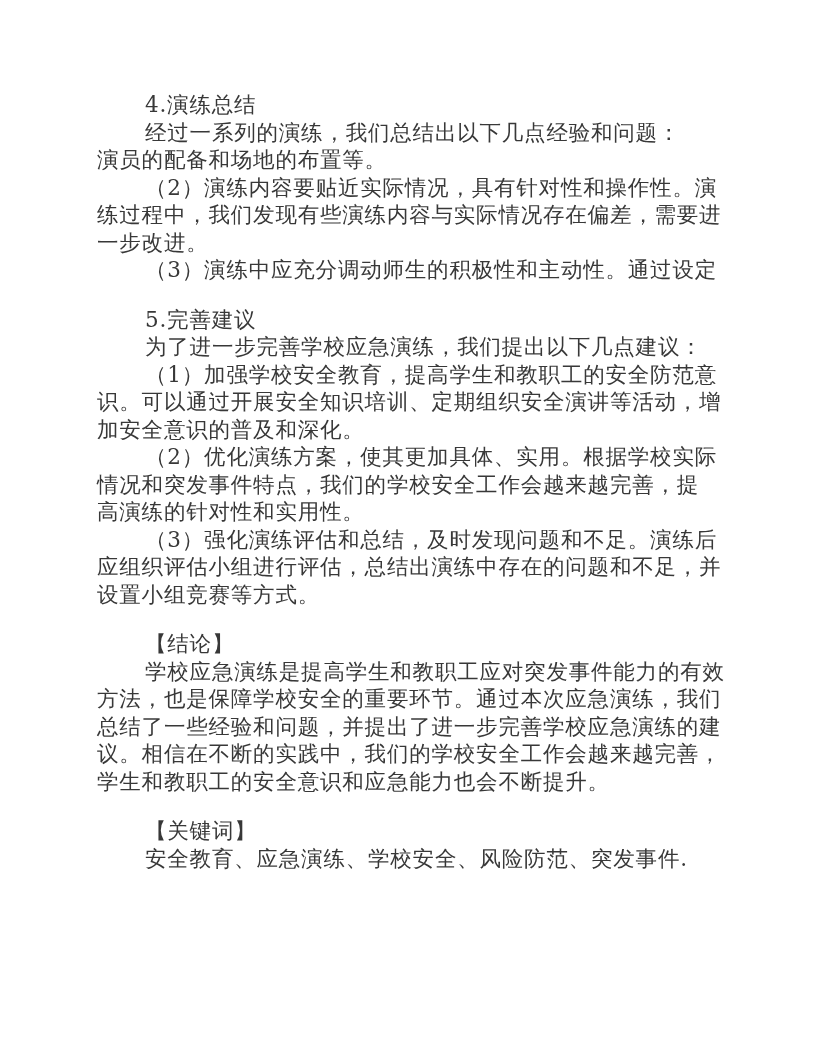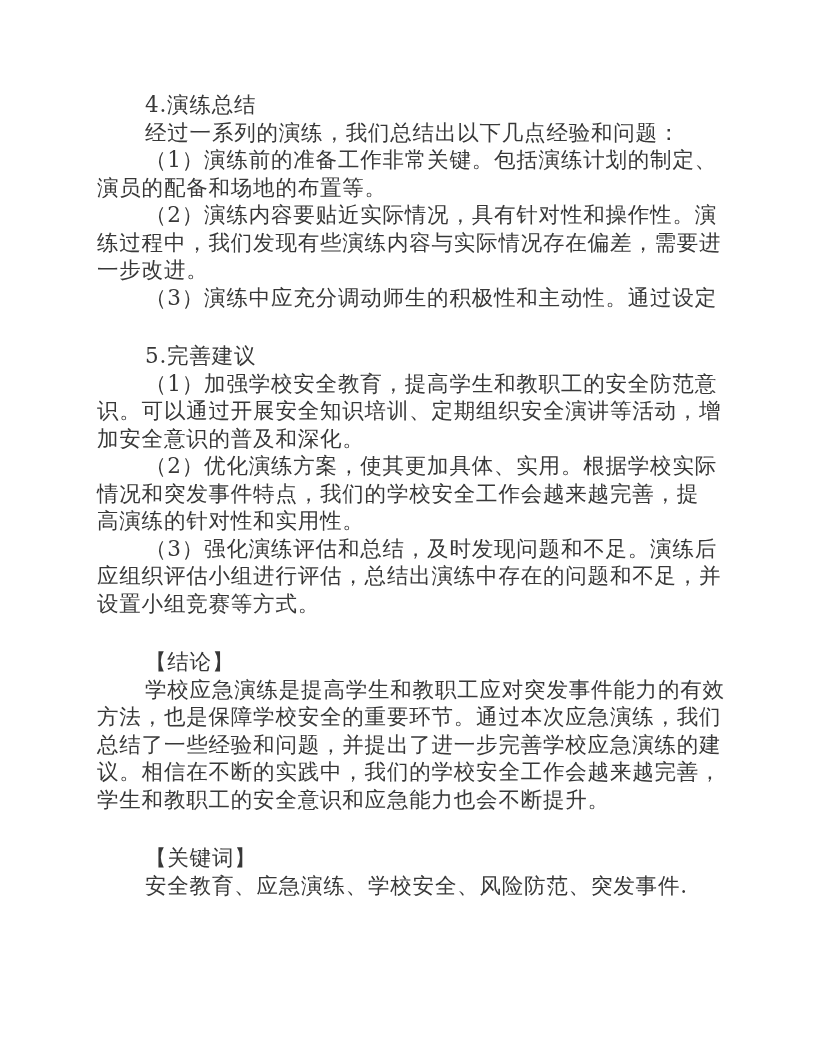--- a/index.html
+++ b/index.html
@@ -22,50 +22,50 @@
     background: #ffffff;
   }
   .doc-body {
     position: absolute;
     left: 97px;
     top: 91px;
     width: 628px;
     color: #383838;
   }
   .block + .block {
-    margin-top: 31px;
+    margin-top: 22px;
   }
   .line {
     font-size: 21.5px;
     line-height: 27.5px;
     letter-spacing: 0.8px;
     white-space: nowrap;
     color: #383838;
   }
   .line.indent {
     padding-left: 48px;
   }
 </style>
 </head>
 <body>
 
 <div class="page">
   <div class="doc-body" id="doc-body">
       <div class="block">
         <div class="line indent">4.演练总结</div>
         <div class="line indent">经过一系列的演练，我们总结出以下几点经验和问题：</div>
-        <div class="line indent">（1）演练前的准备工作非常关键。包括演练计划的制定、</div>
         <div class="line">演员的配备和场地的布置等。</div>
         <div class="line indent">（2）演练内容要贴近实际情况，具有针对性和操作性。演</div>
         <div class="line">练过程中，我们发现有些演练内容与实际情况存在偏差，需要进</div>
         <div class="line">一步改进。</div>
         <div class="line indent">（3）演练中应充分调动师生的积极性和主动性。通过设定</div>
       </div>
       <div class="block">
         <div class="line indent">5.完善建议</div>
+        <div class="line indent">为了进一步完善学校应急演练，我们提出以下几点建议：</div>
         <div class="line indent">（1）加强学校安全教育，提高学生和教职工的安全防范意</div>
         <div class="line">识。可以通过开展安全知识培训、定期组织安全演讲等活动，增</div>
         <div class="line">加安全意识的普及和深化。</div>
         <div class="line indent">（2）优化演练方案，使其更加具体、实用。根据学校实际</div>
         <div class="line">情况和突发事件特点，我们的学校安全工作会越来越完善，提</div>
         <div class="line">高演练的针对性和实用性。</div>
         <div class="line indent">（3）强化演练评估和总结，及时发现问题和不足。演练后</div>
         <div class="line">应组织评估小组进行评估，总结出演练中存在的问题和不足，并</div>
         <div class="line">设置小组竞赛等方式。</div>
       </div>

